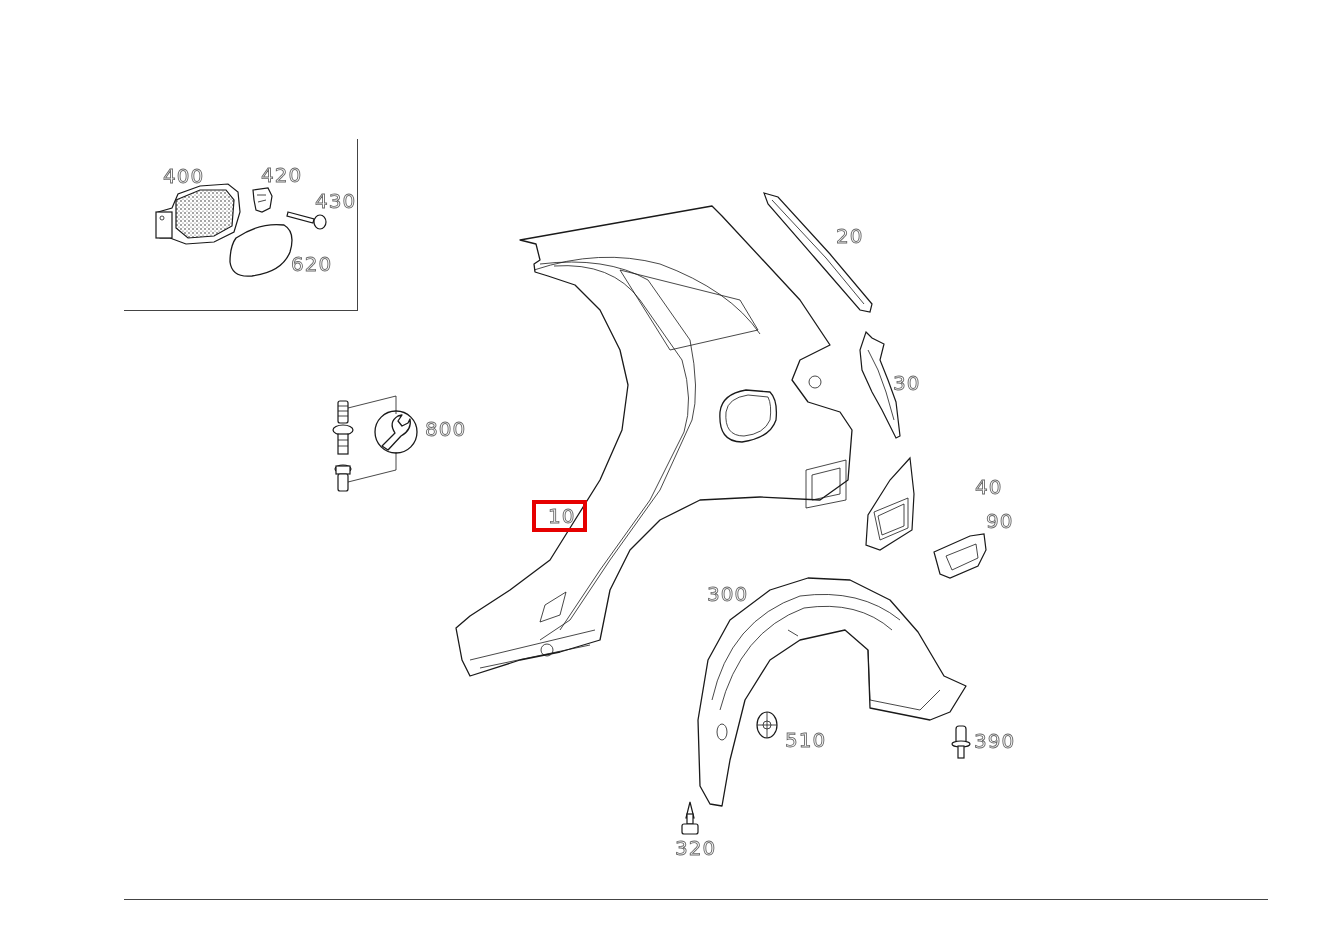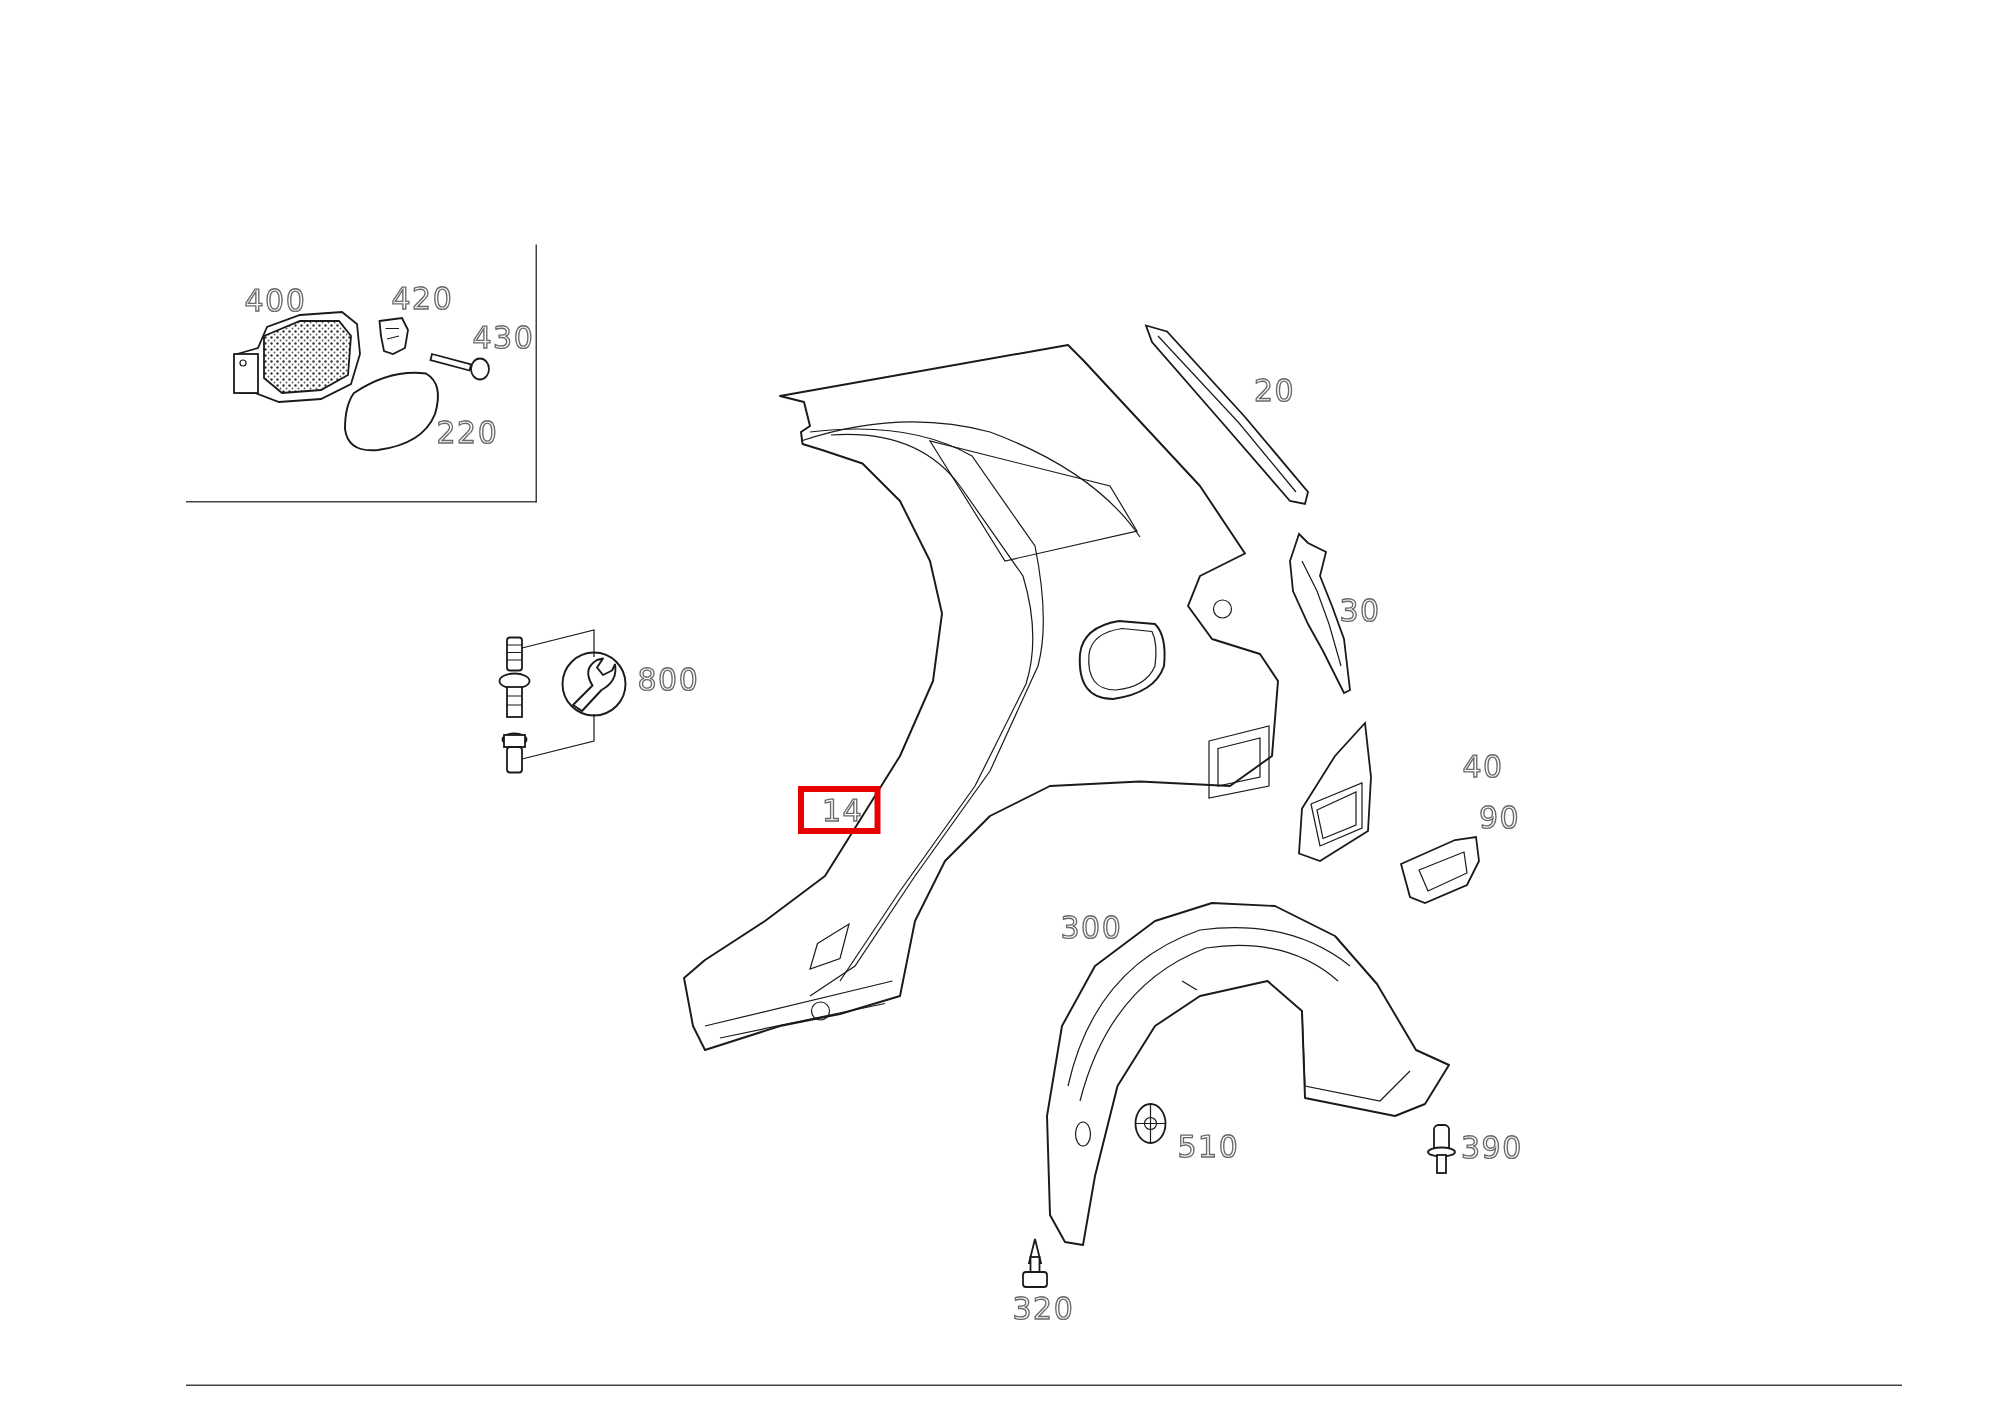--- a/index.html
+++ b/index.html
@@ -1,18 +1,18 @@
 <!DOCTYPE html>
 <html><head>
 <meta charset="utf-8">
 <style>
   html, body { margin: 0; padding: 0; background: #ffffff; }
   body { width: 1326px; height: 937px; position: relative; overflow: hidden;
          font-family: "DejaVu Sans", sans-serif; }
-  #diagram { position: absolute; left: 0; top: 0; width: 1326px; height: 721px; margin-top: 24px; }
+  #diagram { position: absolute; left: 0; top: 0; width: 1326px; height: 721px; }
   .callout { position: absolute; font-family: "DejaVu Sans", sans-serif; font-size: 20px;
              color: #ffffff; -webkit-text-stroke: 0.9px #6a6a6a; letter-spacing: 1px;
              line-height: 1; cursor: pointer; white-space: nowrap; }
   .highlight { position: absolute; border: 4px solid #e60000; box-sizing: border-box; }
   .inset-frame { position: absolute; left: 124px; top: 139px; width: 234px; height: 172px;
                  border-right: 1px solid #444; border-bottom: 1px solid #444; box-sizing: border-box; }
   .footer-rule { position: absolute; left: 124px; top: 899px; width: 1144px; height: 1px; background: #444; }
   svg .ln { fill: none; stroke: #1a1a1a; stroke-width: 1.3; stroke-linejoin: round; stroke-linecap: round; }
   svg .thin { fill: none; stroke: #1a1a1a; stroke-width: 0.8; }
   svg .fillw { fill: #ffffff; stroke: #1a1a1a; stroke-width: 1.2; }
@@ -129,26 +129,26 @@
       <circle class="thin" cx="767" cy="725" r="4"></circle>
       <path class="thin" d="M767 712 L767 738 M757 725 L777 725"></path>
     </g>
   </svg>
 
   <div class="inset-frame"></div>
 
   <span class="callout" style="left:163px;top:166px">400</span>
   <span class="callout" style="left:261px;top:165px">420</span>
   <span class="callout" style="left:315px;top:191px">430</span>
-  <span class="callout" style="left:291px;top:254px">220</span>
+  <span class="callout" style="left:291px;top:254px">620</span>
 
   <span class="callout" style="left:425px;top:419px">800</span>
 
   <div class="highlight" style="left:532px;top:500px;width:55px;height:32px"></div>
-  <span class="callout" style="left:548px;top:506px">14</span>
+  <span class="callout" style="left:548px;top:506px">10</span>
 
   <span class="callout" style="left:836px;top:226px">20</span>
   <span class="callout" style="left:893px;top:373px">30</span>
   <span class="callout" style="left:975px;top:477px">40</span>
   <span class="callout" style="left:986px;top:511px">90</span>
 
   <span class="callout" style="left:707px;top:584px">300</span>
   <span class="callout" style="left:785px;top:730px">510</span>
   <span class="callout" style="left:974px;top:731px">390</span>
   <span class="callout" style="left:675px;top:838px">320</span>

